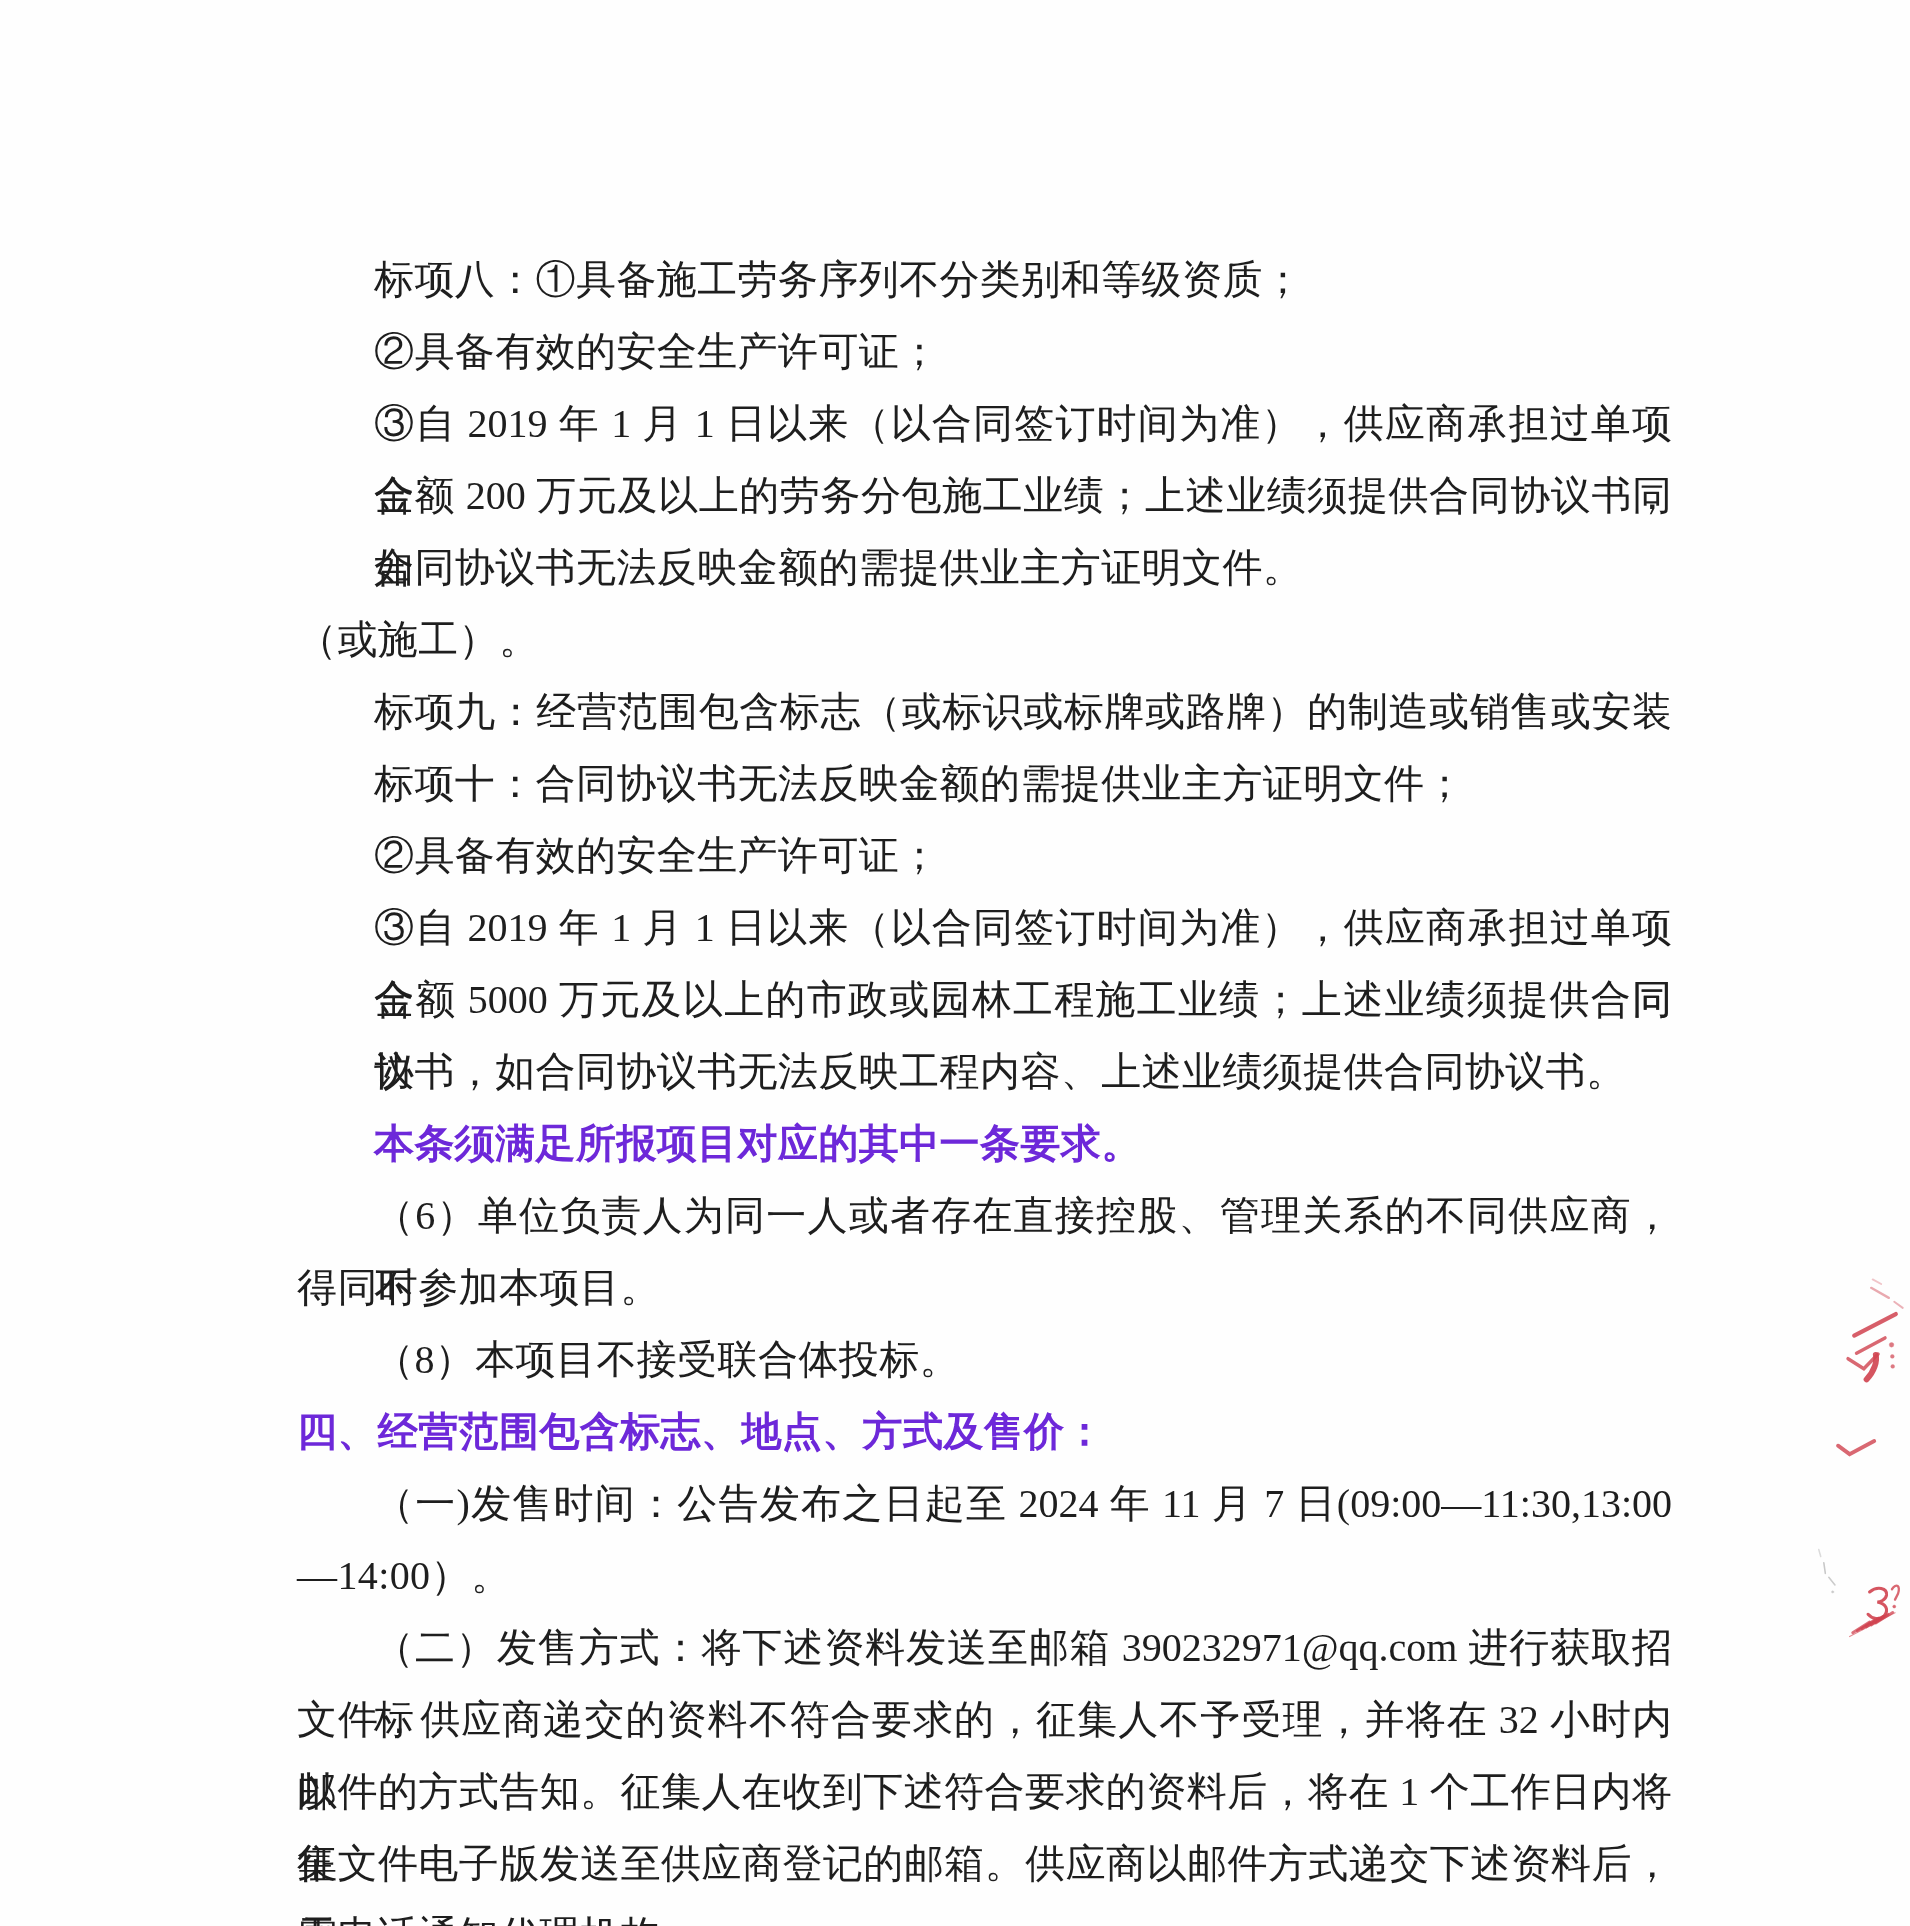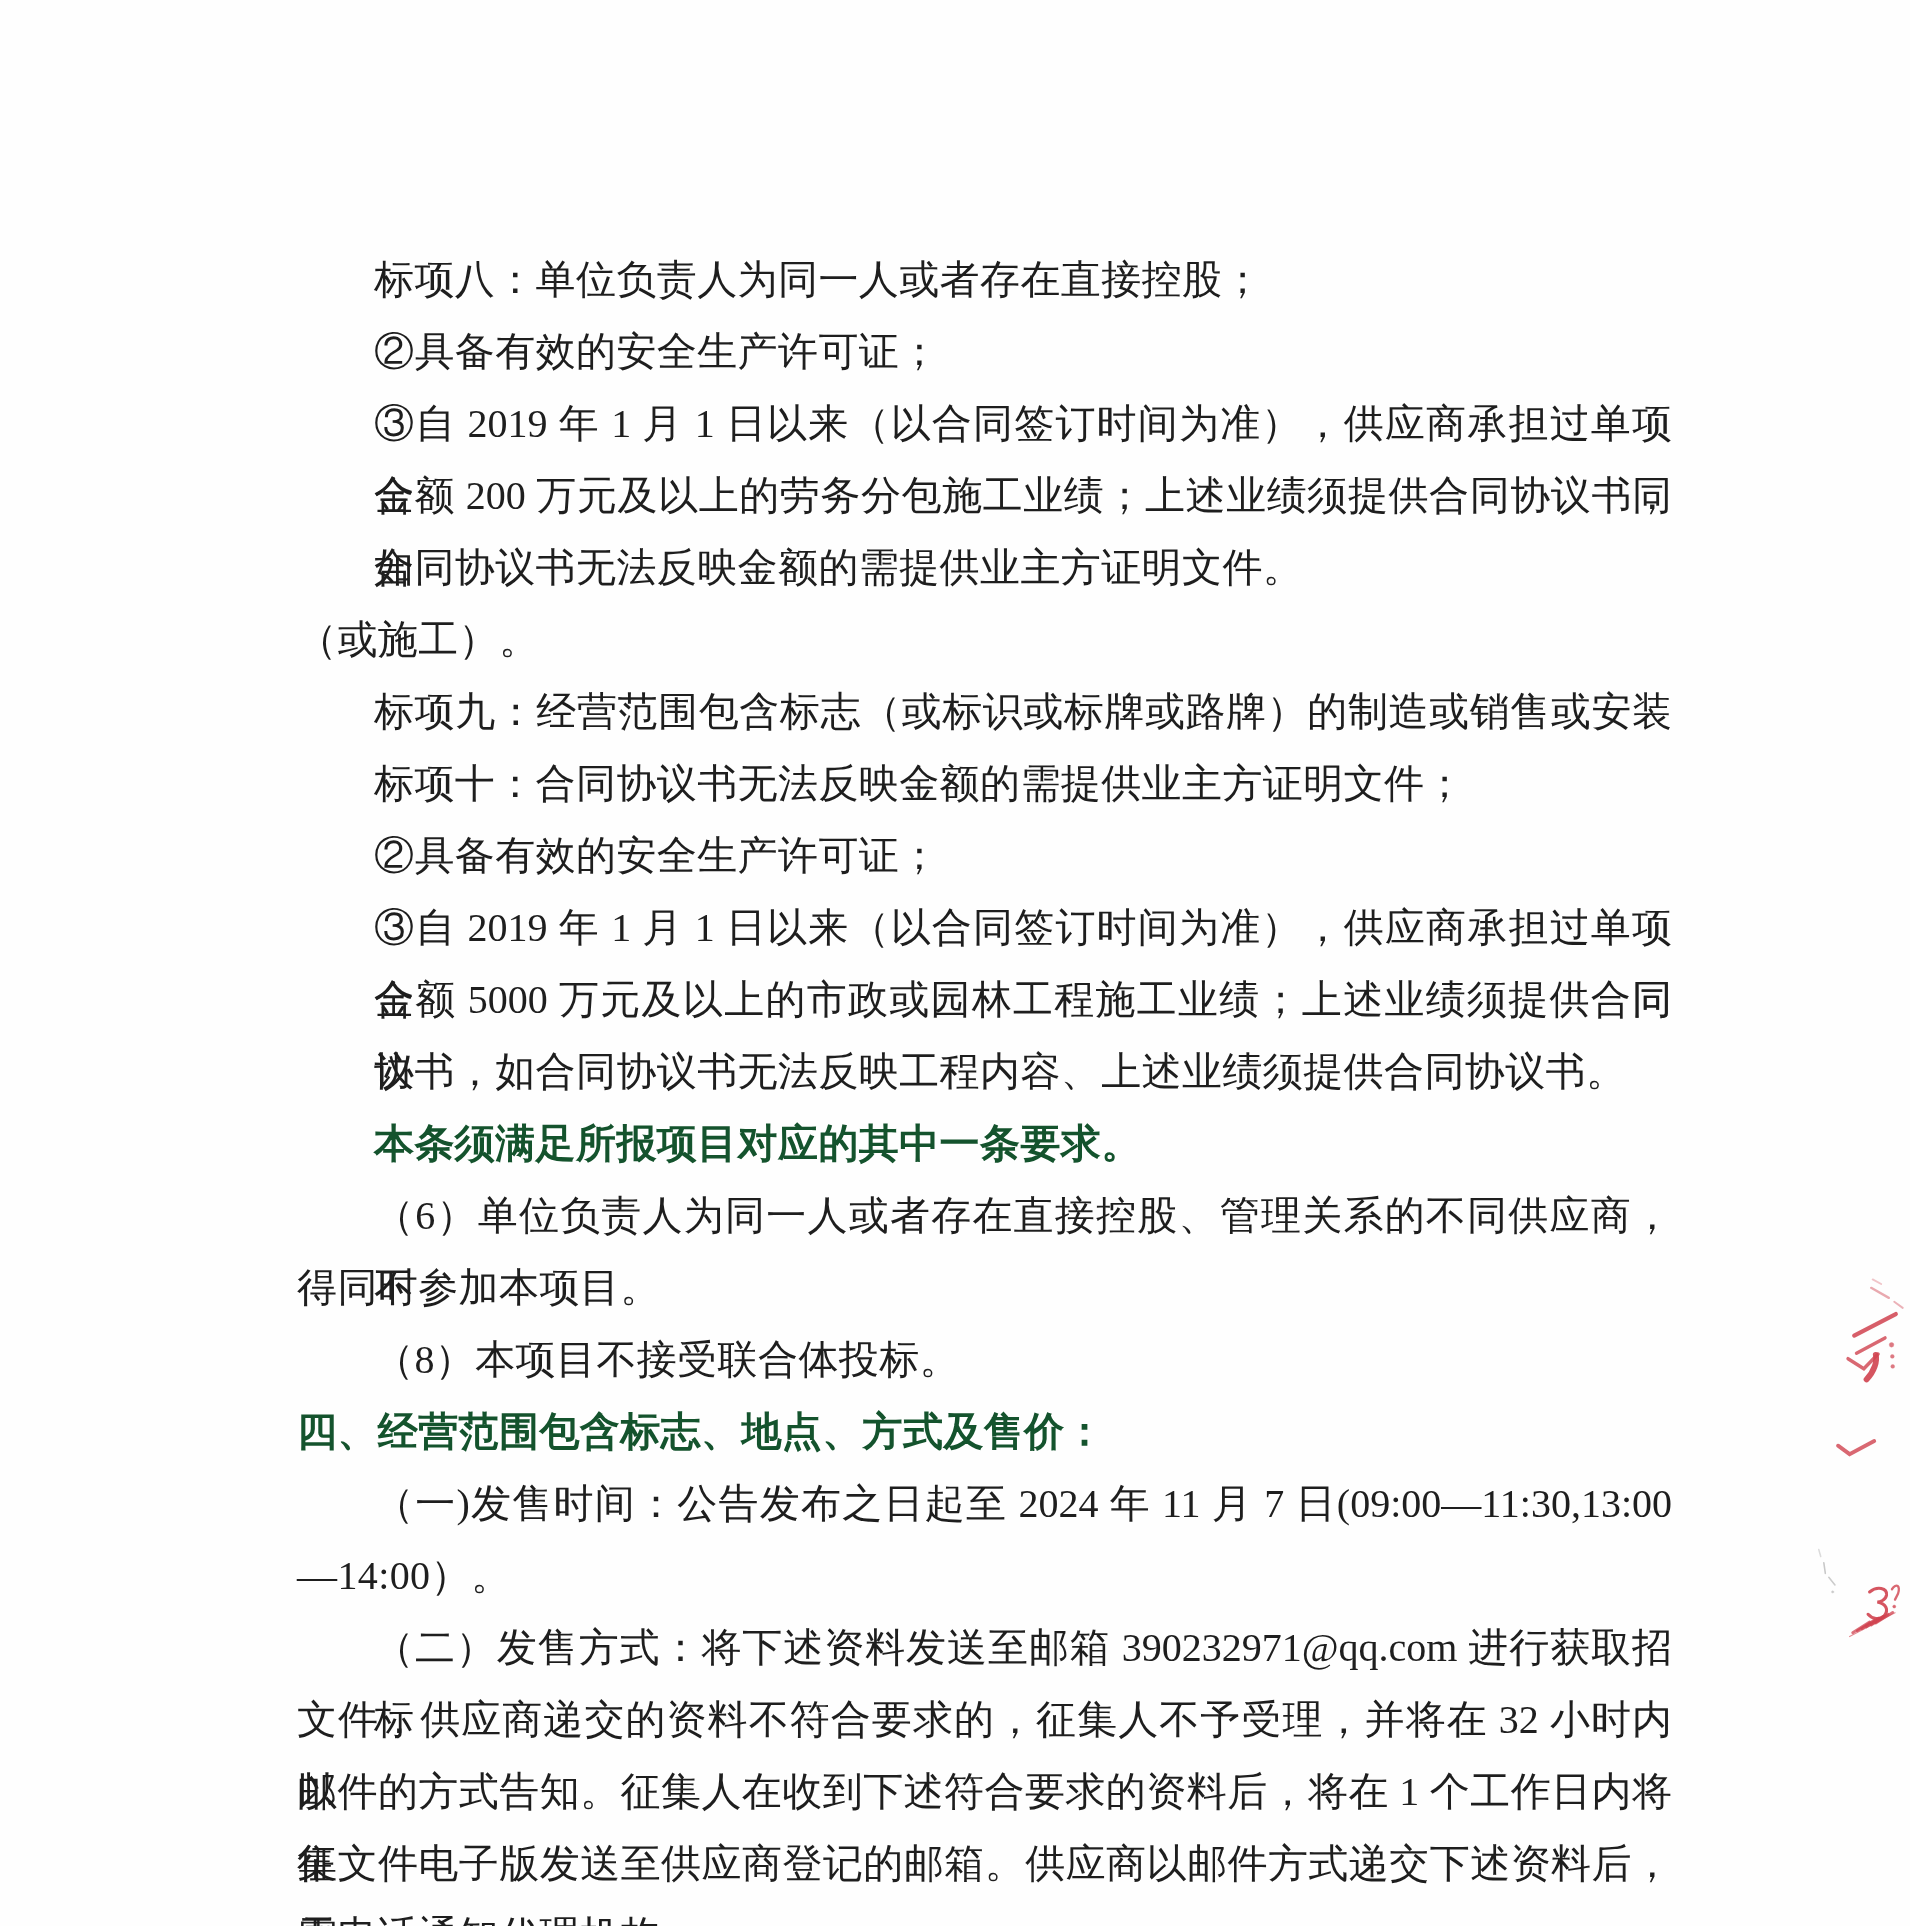--- a/index.html
+++ b/index.html
@@ -30,37 +30,37 @@
     white-space: nowrap;
     color: #1e1e1e;
   }
   .line.ind { margin-left: 77px; }
   .line.fill {
     white-space: normal;
     text-align: justify;
     text-align-last: justify;
     letter-spacing: 0;
   }
-  .line.bold { font-weight: 700; color: #14532d; }
+  .line.bold { font-weight: 700; color: #6d28d9; }
   .ink-overlay {
     position: absolute;
     left: 1757px;
     top: 1264px;
     width: 154px;
     height: 408px;
     pointer-events: none;
   }
 </style>
 </head>
 <body>
 
 <div class="page">
 
   <div class="text-column">
-    <div class="line ind">标项八：单位负责人为同一人或者存在直接控股；</div>
+    <div class="line ind">标项八：①具备施工劳务序列不分类别和等级资质；</div>
     <div class="line ind">②具备有效的安全生产许可证；</div>
     <div class="line ind fill">③自 2019 年 1 月 1 日以来（以合同签订时间为准），供应商承担过单项合同</div>
     <div class="line ind fill">金额 200 万元及以上的劳务分包施工业绩；上述业绩须提供合同协议书，如</div>
     <div class="line ind">合同协议书无法反映金额的需提供业主方证明文件。</div>
     <div class="line">（或施工）。</div>
     <div class="line ind fill">标项九：经营范围包含标志（或标识或标牌或路牌）的制造或销售或安装</div>
     <div class="line ind">标项十：合同协议书无法反映金额的需提供业主方证明文件；</div>
     <div class="line ind">②具备有效的安全生产许可证；</div>
     <div class="line ind fill">③自 2019 年 1 月 1 日以来（以合同签订时间为准），供应商承担过单项合同</div>
     <div class="line ind fill">金额 5000 万元及以上的市政或园林工程施工业绩；上述业绩须提供合同协</div>

